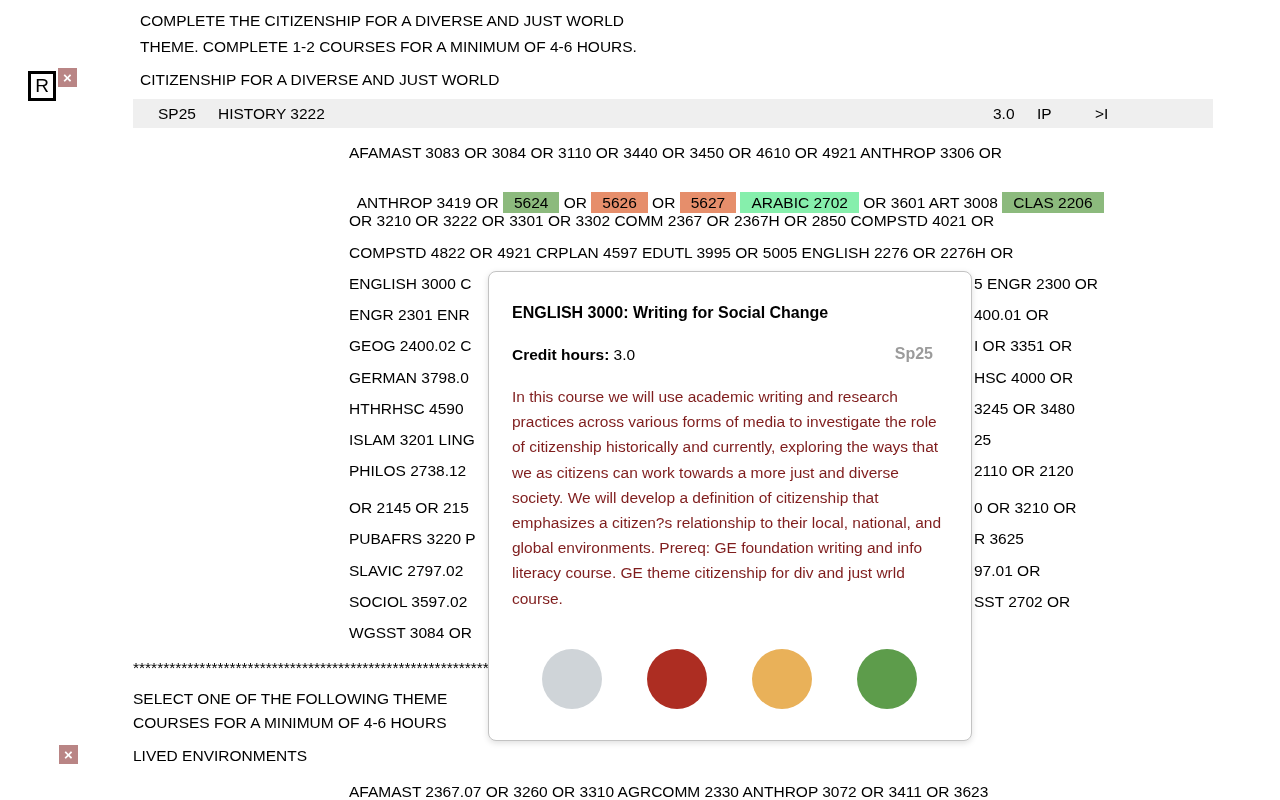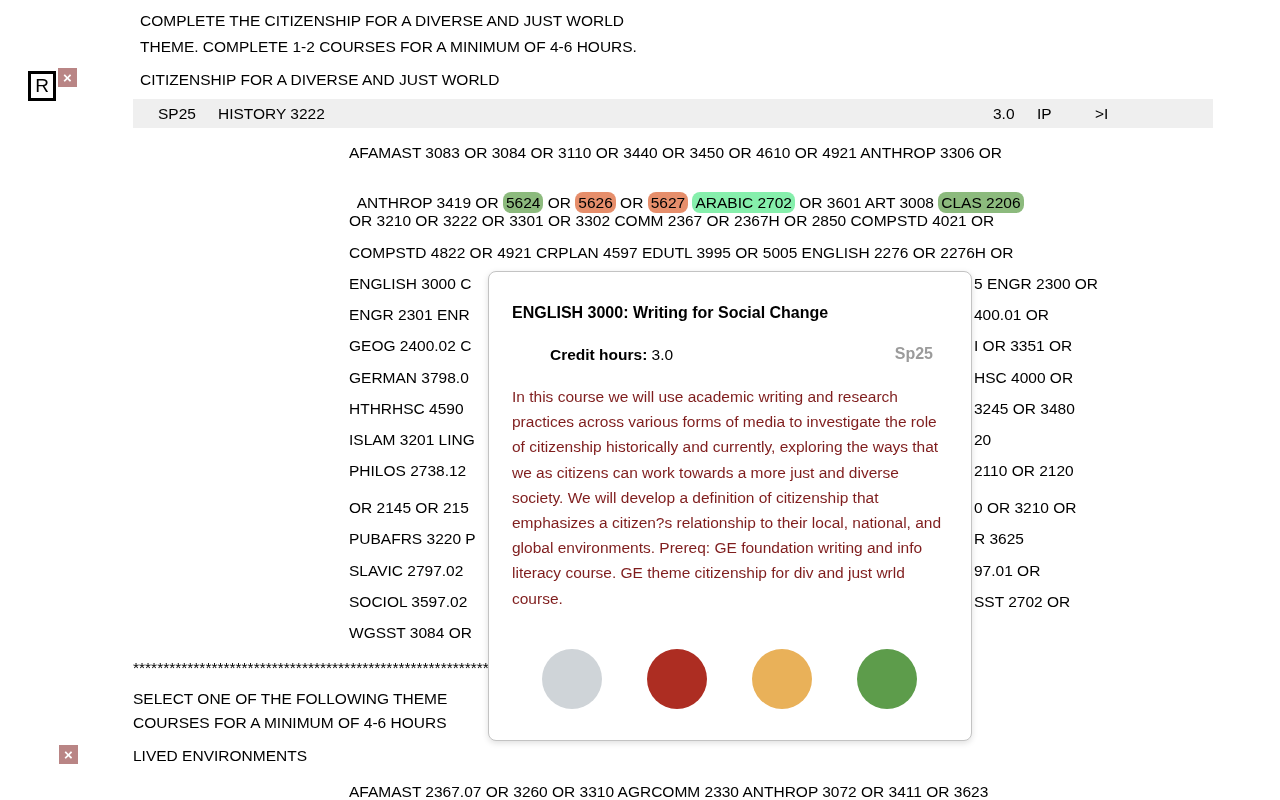--- a/index.html
+++ b/index.html
@@ -28,34 +28,34 @@
   
   .audit-row{
     left:133px;top:99px;width:1080px;height:29px;background:#efefef;
   }
   .audit-row span{position:absolute;top:6px;font-size:15.5px;}
 
   
   .opt{left:349px;}
   .opt-right{left:974px;}
 
-  .chip{padding:2px 3px;border-radius:8px;}
+  .chip{padding:2px 11px;}
   .chip-green{background:#8cba7d;}
   .chip-salmon{background:#e68e6b;}
   .chip-yellow{background:#86efac;}
 
   
   .tooltip{
     left:488px;top:271px;width:482px;height:468px;
     background:#fff;border:1px solid #c3c3c3;border-radius:8px;
     box-shadow:0 2px 6px rgba(0,0,0,0.13);
     z-index:10;
   }
   .tt-title{left:23px;top:32px;font-size:16px;font-weight:bold;white-space:pre;}
-  .tt-credit{left:23px;top:74px;font-size:15.5px;white-space:pre;margin-left:38px;}
+  .tt-credit{left:23px;top:74px;font-size:15.5px;white-space:pre;}
   .tt-credit b{font-weight:bold;}
   .tt-term{right:38px;top:73px;font-size:16px;font-weight:bold;color:#9b9b9b;}
   .tt-desc{left:23px;top:112px;width:436px;font-size:15.5px;line-height:25.2px;color:#7f1d1d;}
   .tt-circles{left:53px;top:377px;display:flex;gap:45px;}
   .circle{width:60px;height:60px;border-radius:50%;}
   .c-gray{background:#cfd4d8;}
   .c-red{background:#ad2d22;}
   .c-orange{background:#e9b159;}
   .c-green{background:#5d9c4b;}
 </style>
@@ -97,21 +97,21 @@
 <div class="abs txt opt" style="top:529px">PUBAFRS 3220 P</div>
 <div class="abs txt opt" style="top:561px">SLAVIC 2797.02</div>
 <div class="abs txt opt" style="top:592px">SOCIOL 3597.02</div>
 <div class="abs txt opt" style="top:623px">WGSST 3084 OR</div>
 
 <div class="abs txt opt-right" style="top:274px">5 ENGR 2300 OR</div>
 <div class="abs txt opt-right" style="top:305px">400.01 OR</div>
 <div class="abs txt opt-right" style="top:336px">I OR 3351 OR</div>
 <div class="abs txt opt-right" style="top:368px">HSC 4000 OR</div>
 <div class="abs txt opt-right" style="top:399px">3245 OR 3480</div>
-<div class="abs txt opt-right" style="top:430px">20</div>
+<div class="abs txt opt-right" style="top:430px">25</div>
 <div class="abs txt opt-right" style="top:461px">2110 OR 2120</div>
 <div class="abs txt opt-right" style="top:498px">0 OR 3210 OR</div>
 <div class="abs txt opt-right" style="top:529px">R 3625</div>
 <div class="abs txt opt-right" style="top:561px">97.01 OR</div>
 <div class="abs txt opt-right" style="top:592px">SST 2702 OR</div>
 
 <div class="abs txt" style="left:133px;top:658px">************************************************************************</div>
 <div class="abs txt" style="left:133px;top:689px">SELECT ONE OF THE FOLLOWING THEME</div>
 <div class="abs txt" style="left:133px;top:713px">COURSES FOR A MINIMUM OF 4-6 HOURS</div>
 <div class="abs x-badge" style="left:59px;top:745px">×</div>

